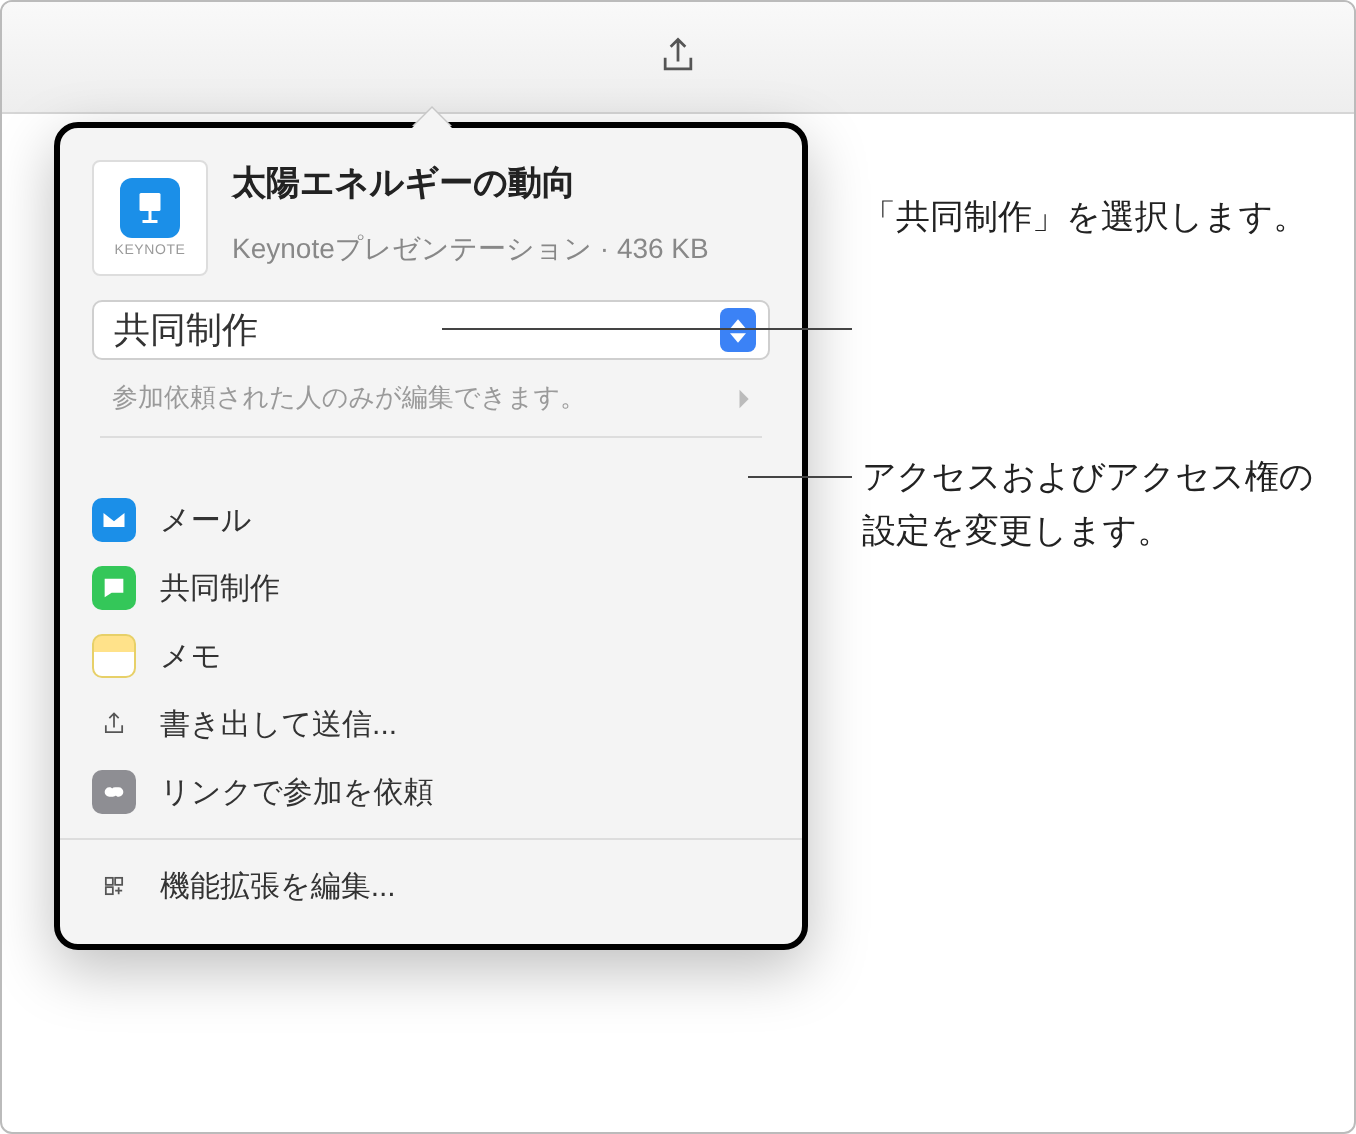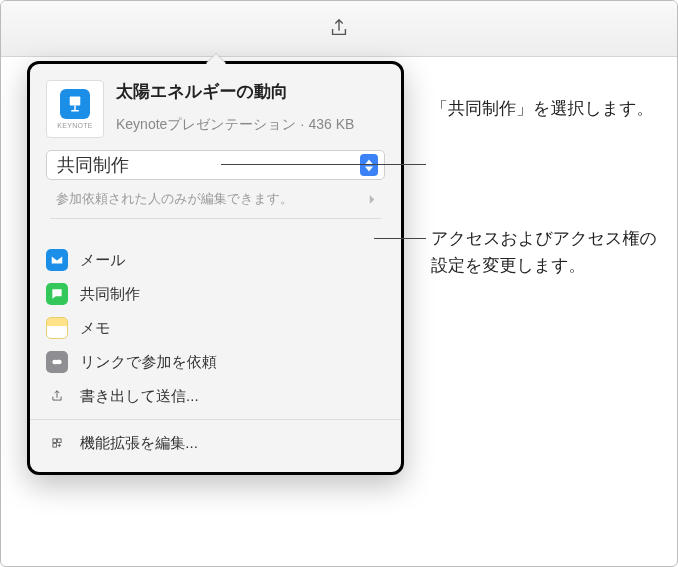--- a/index.html
+++ b/index.html
@@ -225,34 +225,34 @@
             <path d="M4 4h16v12H10l-6 4z"></path>
           </svg>
         </span>
       <span>共同制作</span>
     </div>
     <div class="list-item">
       <span class="li-icon ic-notes"></span>
       <span>メモ</span>
     </div>
     <div class="list-item">
+      <span class="li-icon ic-export">
+          <svg viewBox="0 0 24 24">
+            <path d="M12 3v12M8 7l4-4 4 4M5 13v6h14v-6"></path>
+          </svg>
+        </span>
+      <span>書き出して送信...</span>
+    </div>
+    <div class="list-item">
       <span class="li-icon ic-link">
           <svg viewBox="0 0 24 24">
             <path d="M9 12a4 4 0 014-4h3a4 4 0 010 8h-1M15 12a4 4 0 01-4 4H8a4 4 0 010-8h1"></path>
           </svg>
         </span>
       <span>リンクで参加を依頼</span>
-    </div>
-    <div class="list-item">
-      <span class="li-icon ic-export">
-          <svg viewBox="0 0 24 24">
-            <path d="M12 3v12M8 7l4-4 4 4M5 13v6h14v-6"></path>
-          </svg>
-        </span>
-      <span>書き出して送信...</span>
     </div>
   </div>
 
   <div class="ext-list">
     <div class="list-item">
       <span class="li-icon ic-ext">
           <svg viewBox="0 0 24 24">
             <rect x="5" y="5" width="6" height="6"></rect>
             <rect x="13" y="5" width="6" height="6"></rect>
             <rect x="5" y="13" width="6" height="6"></rect>

